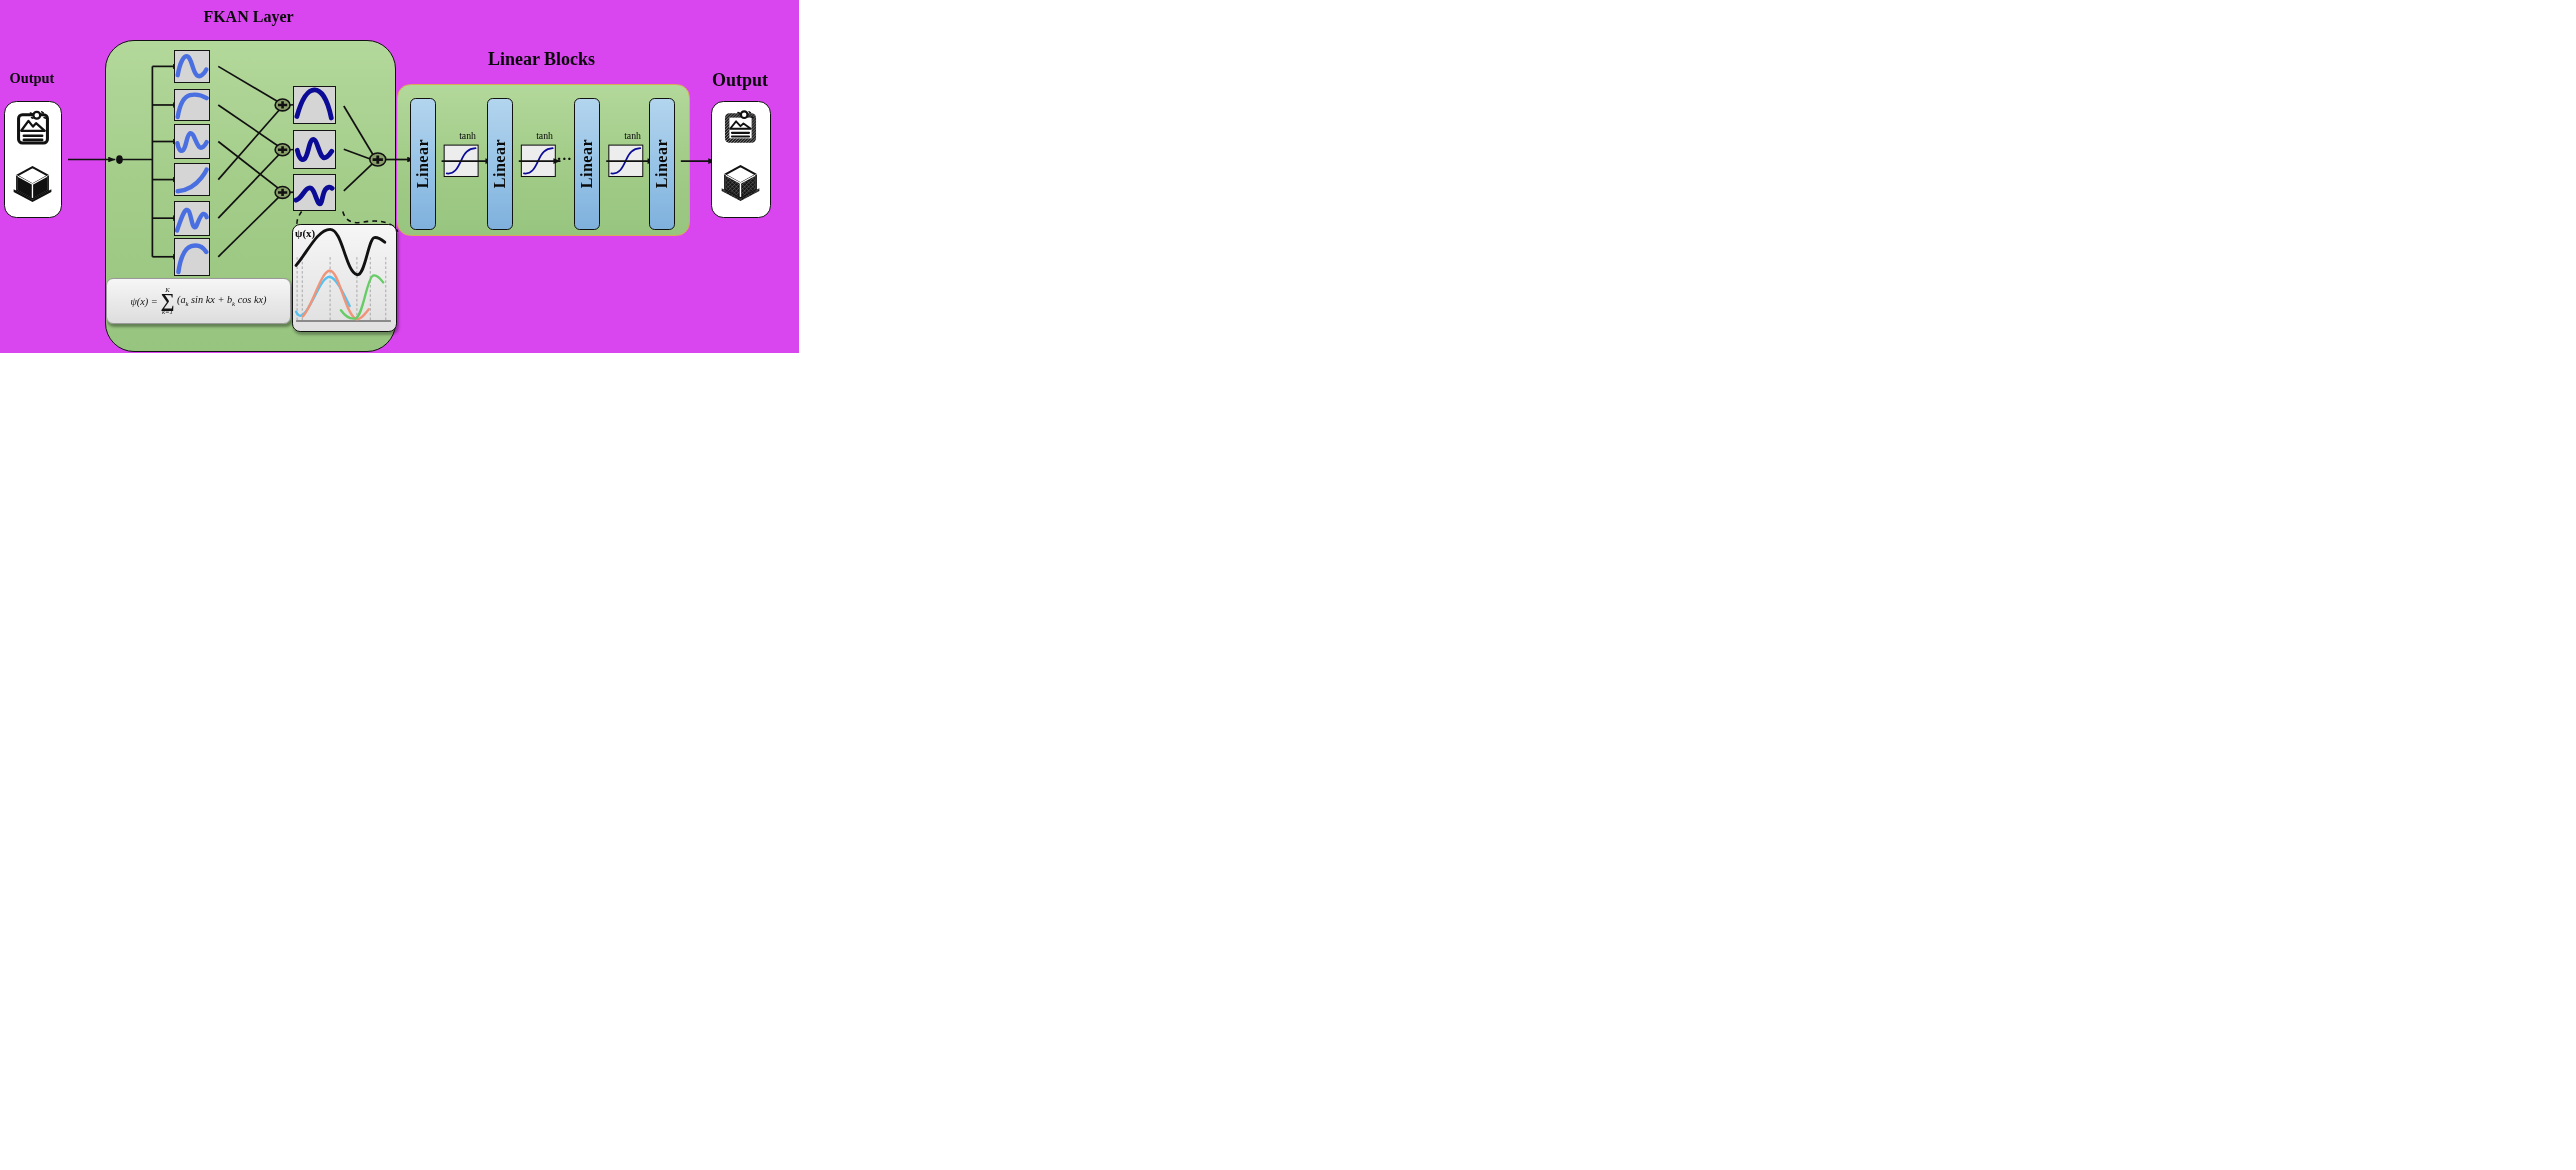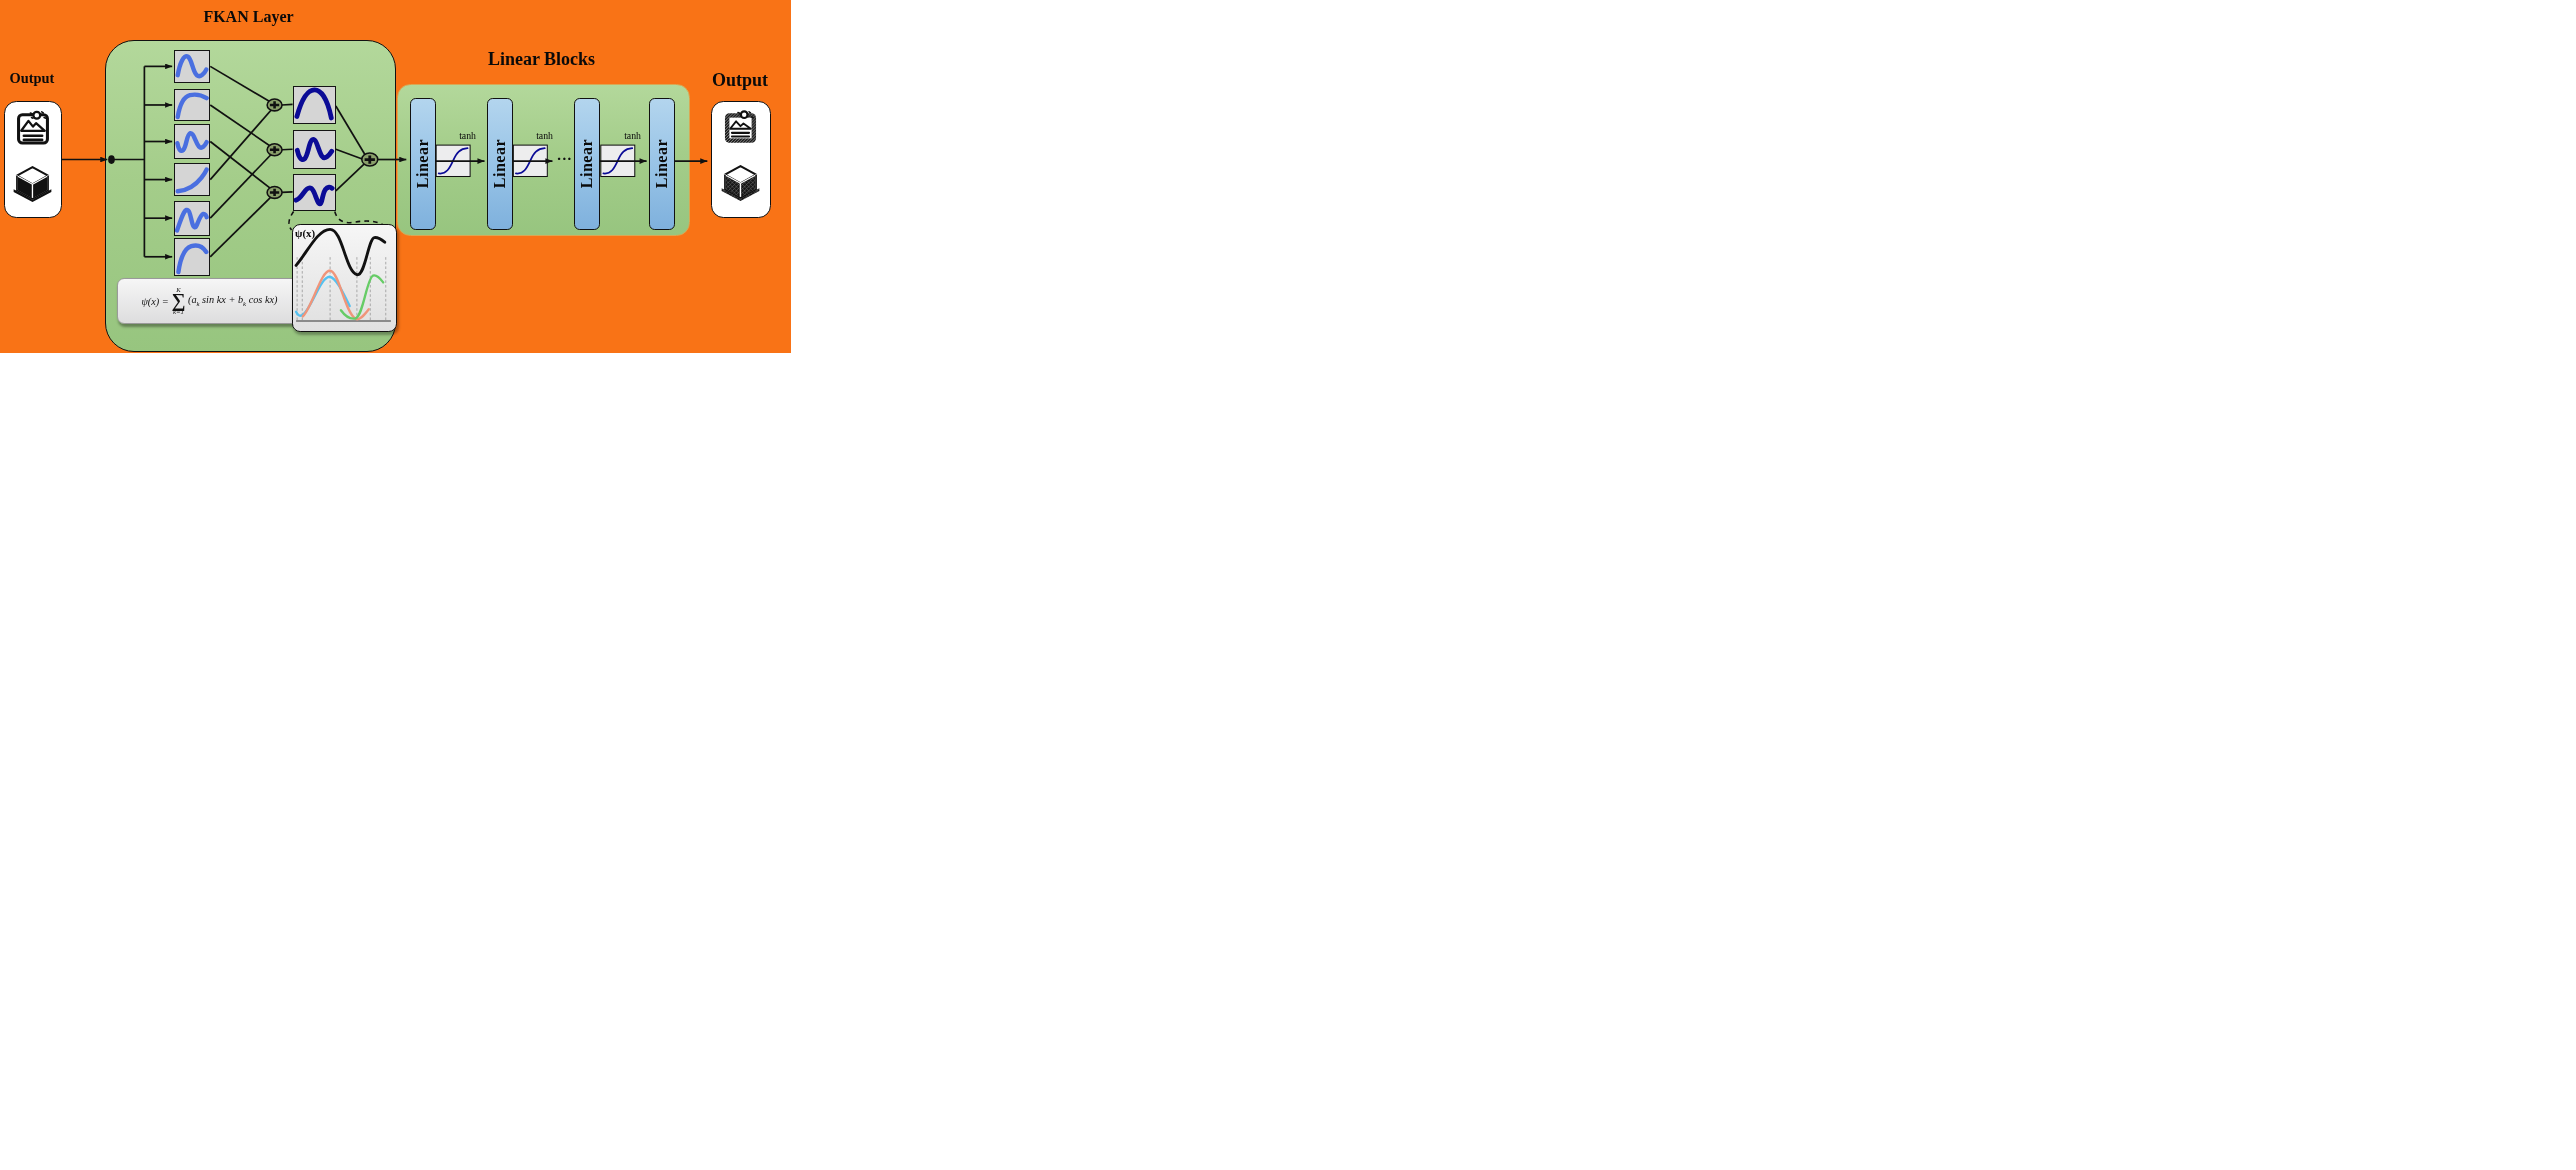--- a/index.html
+++ b/index.html
@@ -1,17 +1,17 @@
 <!DOCTYPE html>
 <html style="font-size:8.2px"><head>
 <meta charset="utf-8">
 <style>
   html,body{margin:0;padding:0;background:#ffffff;}
-  #stage{position:relative;width:791px;height:353px;background:#f97316;overflow:hidden;
-         font-family:"Liberation Serif","DejaVu Serif",serif;color:#111;}
+  #stage{position:relative;width:791px;height:353px;background:#d946ef;overflow:hidden;
+         font-family:"Liberation Serif","DejaVu Serif",serif;color:#111;padding-left:8px;}
   .abs{position:absolute;}
   .title{font-weight:bold;text-align:center;color:#0a0a0a;}
   #fkan-title{left:161px;top:8.2px;width:175px;font-size:16px;}
   #lb-title{left:454px;top:49px;width:175px;font-size:18px;}
   #input-title{left:1px;top:70px;width:62px;font-size:14.4px;}
   #output-title{left:709px;top:70px;width:62px;font-size:18px;}
 
   .green-panel{background:linear-gradient(180deg,#b3d89b 0%,#a4cd8a 45%,#97c57f 100%);}
   #fkan-box{left:105px;top:40px;width:289px;height:310px;border:1.3px solid #111;border-radius:29px;}
   #lb-box{left:397px;top:84px;width:291px;height:150px;border:1.5px solid #d8a854;border-radius:13.4px;}
@@ -27,21 +27,21 @@
        background:linear-gradient(180deg,#b3d5ee 0%,#96c2e6 55%,#7fb1dd 100%);
        display:flex;align-items:center;justify-content:center;}
   .bar span{writing-mode:vertical-rl;transform:rotate(180deg);font-weight:bold;font-size:16px;
             letter-spacing:0.5px;color:#0a0a0a;white-space:nowrap;}
 
   .tanh-label{width:46px;text-align:right;font-size:9.8px;top:130px;color:#0a0a0a;}
   #dots{left:555px;top:150px;width:18.5px;text-align:center;font-size:15.5px;font-weight:900;color:#111;}
 
   #formula-box{left:106px;top:278px;width:183px;height:44px;border:0.8px solid #9a9a9a;border-radius:7.2px;
       background:linear-gradient(180deg,#f6f6f6,#ddddde);box-shadow:1.5px 2.1px 2.6px rgba(0,0,0,.35);
-      display:flex;align-items:center;justify-content:center;gap:2.6px;font-style:italic;font-size:10.3px;margin-left:11px;}
+      display:flex;align-items:center;justify-content:center;gap:2.6px;font-style:italic;font-size:10.3px;}
   #formula-box .fsum{display:inline-flex;flex-direction:column;align-items:center;line-height:1;}
   #formula-box .fsup,#formula-box .fsub{font-size:6.7px;}
   #formula-box .fsigma{font-size:19.6px;line-height:.78;font-style:normal;font-weight:bold;}
   #formula-box sub{font-size:6.7px;}
 
   #inset-box{left:292px;top:224px;width:103px;height:106px;border:1px solid #111;border-radius:8.2px;
       background:linear-gradient(180deg,#f6f6f6,#e0e0e0);box-shadow:1.5px 2.1px 2.6px rgba(0,0,0,.3);}
   #psi-label{left:295px;top:227px;font-size:10.8px;font-weight:bold;color:#0a0a0a;}
   .z0{z-index:0;} .z1{z-index:1;} .z2{z-index:2;}
 </style>

